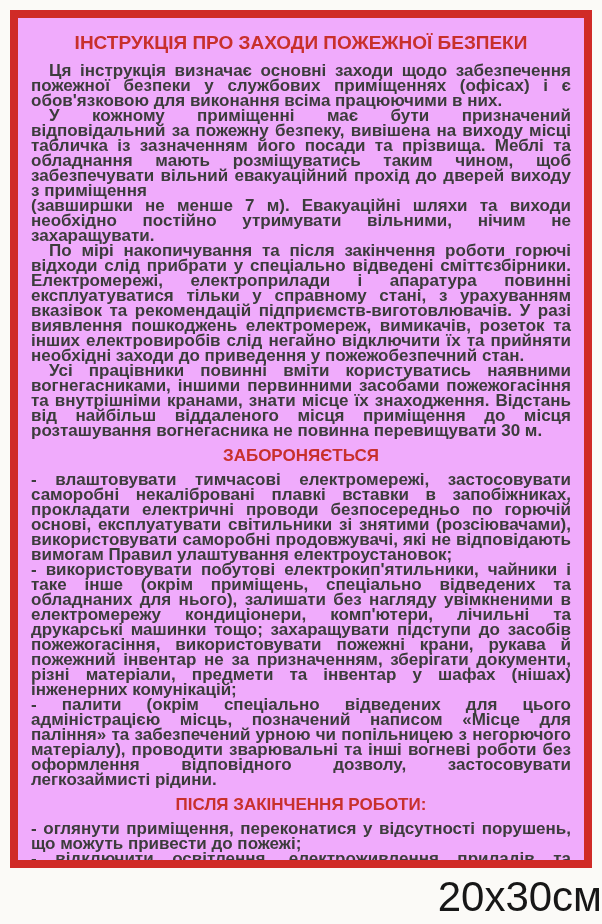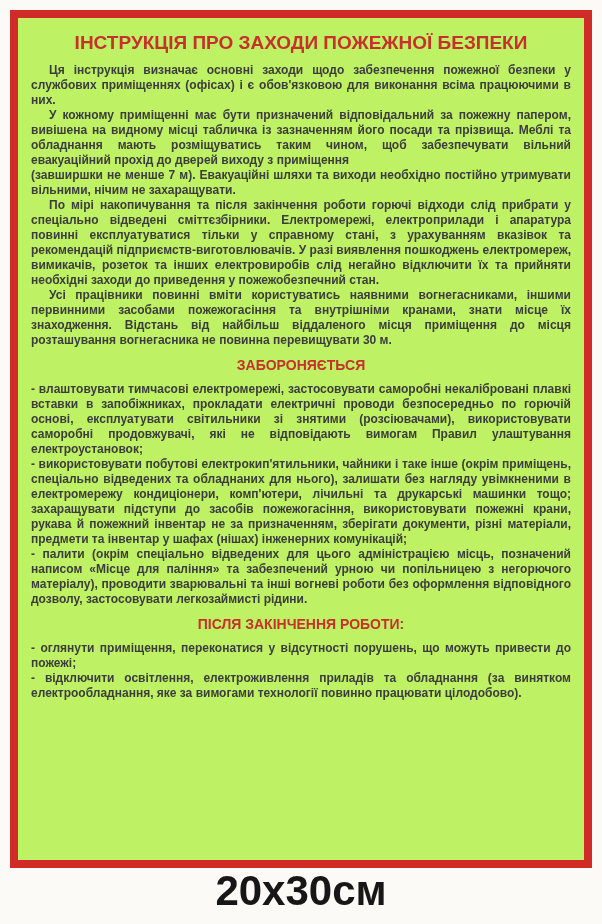--- a/index.html
+++ b/index.html
@@ -10,70 +10,71 @@
     background: #fbfaf7;
     font-family: "Liberation Sans", sans-serif;
     overflow: hidden;
   }
   .poster {
     box-sizing: border-box;
     width: 582px;
     height: 858px;
     margin: 10px auto 0 auto;
     border: 8px solid #d02b27;
-    background: #bef264;
+    background: #f0abfc;
     padding: 6px 13px 6px 13px;
     overflow: hidden;
   }
   .poster-title {
     color: #c8302c;
     font-weight: bold;
     font-size: 19px;
     line-height: 1.22;
     text-align: center;
     margin: 7px 0 9px 0;
   }
   .para, .item {
     margin: 0;
-    font-size: 12px;
+    font-size: 17px;
     font-weight: bold;
     color: #3c3c3c;
     line-height: 15px;
     text-align: justify;
   }
   .para { text-indent: 18px; }
   .para.no-indent { text-indent: 0; }
   .item { text-indent: 0; }
   .section-heading {
     color: #c8302c;
     font-weight: bold;
-    font-size: 14px;
+    font-size: 17px;
     line-height: 15px;
     text-align: center;
     margin: 10px 0 9px 0;
   }
   .size-caption {
-    text-align: center;
+    text-align: right;
     font-size: 42px;
     line-height: 46px;
     color: #171717;
-    font-weight: bold;
+    margin-top: 6px;
+    font-weight: normal;
   }
 </style>
 </head>
 <body>
 
 <div class="poster">
   <div class="poster-title">
     <div>ІНСТРУКЦІЯ ПРО ЗАХОДИ ПОЖЕЖНОЇ БЕЗПЕКИ</div>
   </div>
 
   <div>
     <p class="para">Ця інструкція визначає основні заходи щодо забезпечення пожежної безпеки у службових приміщеннях (офісах) і є обов'язковою для виконання всіма працюючими в них.</p>
-    <p class="para">У кожному приміщенні має бути призначений відповідальний за пожежну папером, вивішена на видному місці табличка із зазначенням його посади та прізвища. Меблі та обладнання мають розміщуватись таким чином, щоб забезпечувати вільний евакуаційний прохід до дверей виходу з приміщення</p>
+    <p class="para">У кожному приміщенні має бути призначений відповідальний за пожежну безпеку, вивішена на виходу місці табличка із зазначенням його посади та прізвища. Меблі та обладнання мають розміщуватись таким чином, щоб забезпечувати вільний евакуаційний прохід до дверей виходу з приміщення</p>
     <p class="para no-indent">(завширшки не менше 7 м). Евакуаційні шляхи та виходи необхідно постійно утримувати вільними, нічим не захаращувати.</p>
     <p class="para">По мірі накопичування та після закінчення роботи горючі відходи слід прибрати у спеціально відведені сміттєзбірники. Електромережі, електроприлади і апаратура повинні експлуатуватися тільки у справному стані, з урахуванням вказівок та рекомендацій підприємств-виготовлювачів. У разі виявлення пошкоджень електромереж, вимикачів, розеток та інших електровиробів слід негайно відключити їх та прийняти необхідні заходи до приведення у пожежобезпечний стан.</p>
     <p class="para">Усі працівники повинні вміти користуватись наявними вогнегасниками, іншими первинними засобами пожежогасіння та внутрішніми кранами, знати місце їх знаходження. Відстань від найбільш віддаленого місця приміщення до місця розташування вогнегасника не повинна перевищувати 30 м.</p>
   </div>
 
   <div>
     <div class="section-heading">ЗАБОРОНЯЄТЬСЯ</div>
     <p class="item">- влаштовувати тимчасові електромережі, застосовувати саморобні некалібровані плавкі вставки в запобіжниках, прокладати електричні проводи безпосередньо по горючій основі, експлуатувати світильники зі знятими (розсіювачами), використовувати саморобні продовжувачі, які не відповідають вимогам Правил улаштування електроустановок;</p>
     <p class="item">- використовувати побутові електрокип'ятильники, чайники і таке інше (окрім приміщень, спеціально відведених та обладнаних для нього), залишати без нагляду увімкненими в електромережу кондиціонери, комп'ютери, лічильні та друкарські машинки тощо; захаращувати підступи до засобів пожежогасіння, використовувати пожежні крани, рукава й пожежний інвентар не за призначенням, зберігати документи, різні матеріали, предмети та інвентар у шафах (нішах) інженерних комунікацій;</p>
     <p class="item">- палити (окрім спеціально відведених для цього адміністрацією місць, позначений написом «Місце для паління» та забезпечений урною чи попільницею з негорючого матеріалу), проводити зварювальні та інші вогневі роботи без оформлення відповідного дозволу, застосовувати легкозаймисті рідини.</p>

